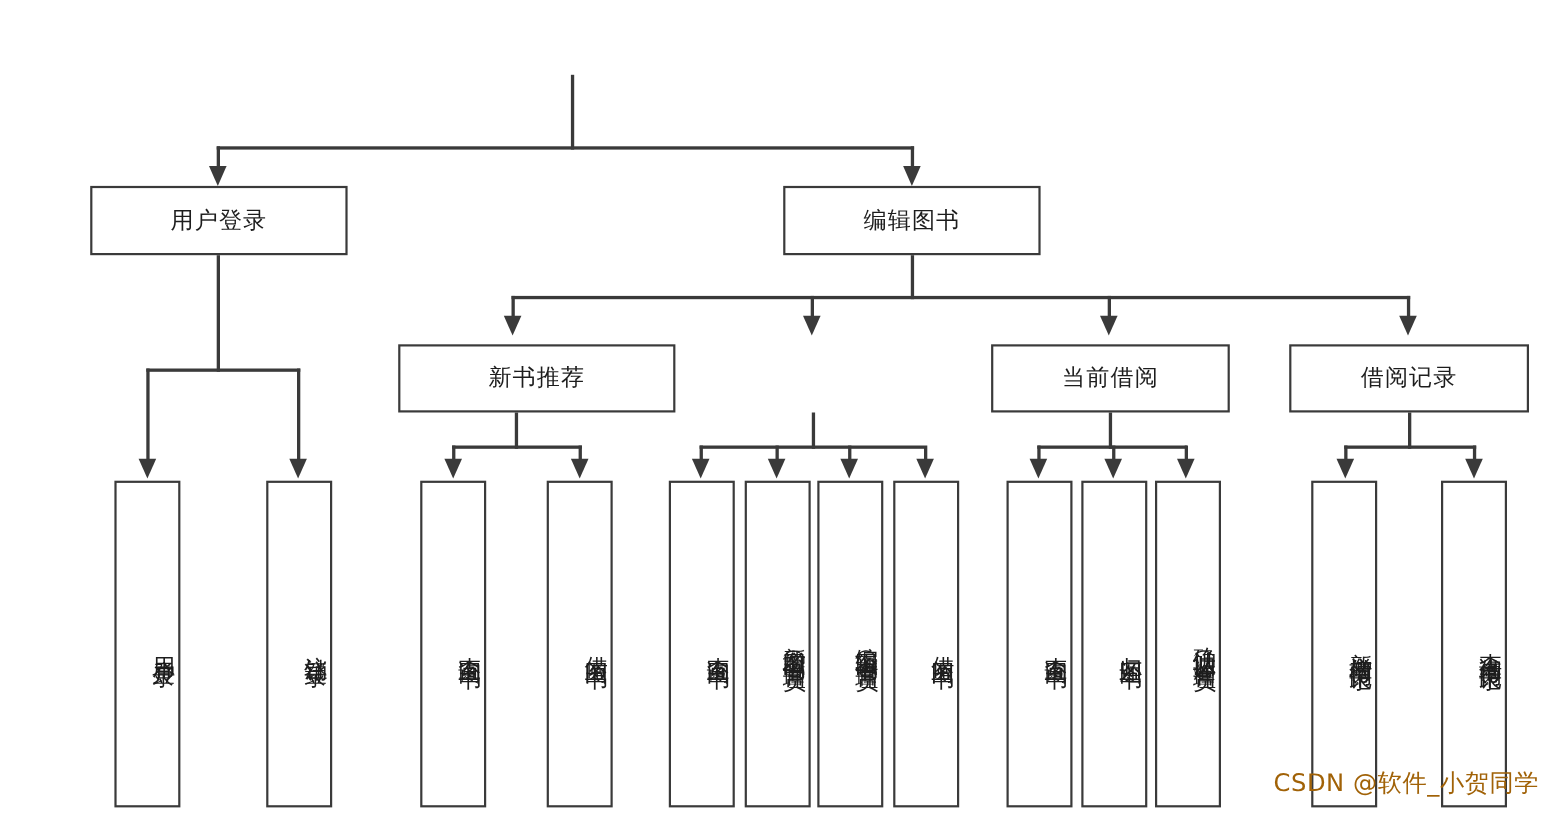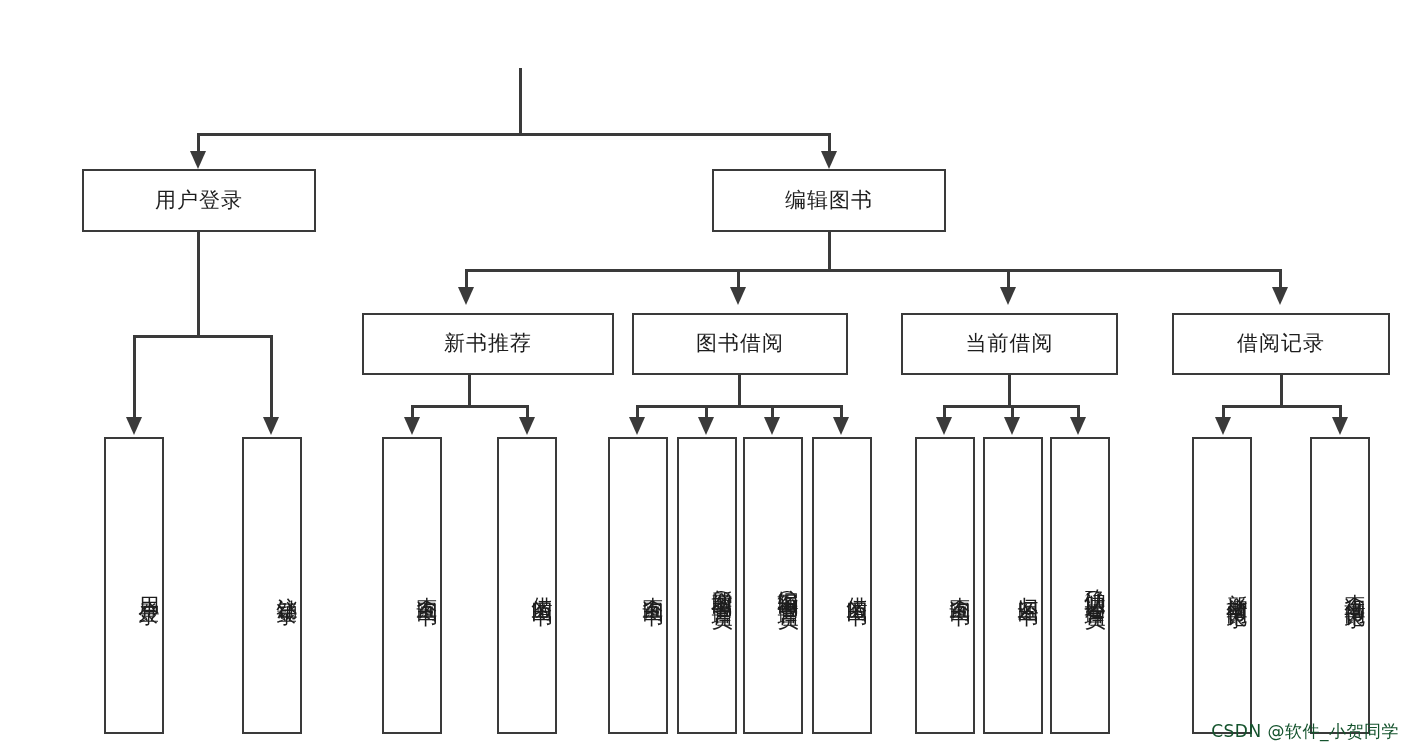--- a/index.html
+++ b/index.html
@@ -63,23 +63,23 @@
     width: 0;
     height: 0;
     border-left: 8px solid transparent;
     border-right: 8px solid transparent;
     border-top: 18px solid #3a3a3a;
   }
   
   #watermark {
     position: absolute;
     right: 6px;
-    bottom: 4px;
-    font-size: 17px;
-    color: #14532d;
+    bottom: 20px;
+    font-size: 22px;
+    color: #a16207;
     white-space: nowrap;
     letter-spacing: 0.5px;
     pointer-events: none;
   }
 </style>
 </head>
 <body>
 
 <div id="diagram-canvas">
 
@@ -114,23 +114,20 @@
   <div class="line vline" style="left:737px; top:269px; width:3px; height:22px;"></div>
   <div class="arrow" style="left:730px; top:287px;"></div>
   <div class="line vline" style="left:1007px; top:269px; width:3px; height:22px;"></div>
   <div class="arrow" style="left:1000px; top:287px;"></div>
   <div class="line vline" style="left:1279px; top:269px; width:3px; height:22px;"></div>
   <div class="arrow" style="left:1272px; top:287px;"></div>
 
   <div class="node h" style="left:362px; top:313px; width:252px; height:62px;">
     <span>新书推荐</span>
   </div>
-  <div class="node h" style="left:632px; top:313px; width:216px; height:62px;">
-    <span>图书借阅</span>
-  </div>
   <div class="node h" style="left:901px; top:313px; width:217px; height:62px;">
     <span>当前借阅</span>
   </div>
   <div class="node h" style="left:1172px; top:313px; width:218px; height:62px;">
     <span>借阅记录</span>
   </div>
 
   <div class="line vline" style="left:468px; top:375px; width:3px; height:33px;"></div>
   <div class="line hline" style="left:411px; top:405px; width:118px; height:3px;"></div>
   <div class="line vline" style="left:411px; top:405px; width:3px; height:14px;"></div>

